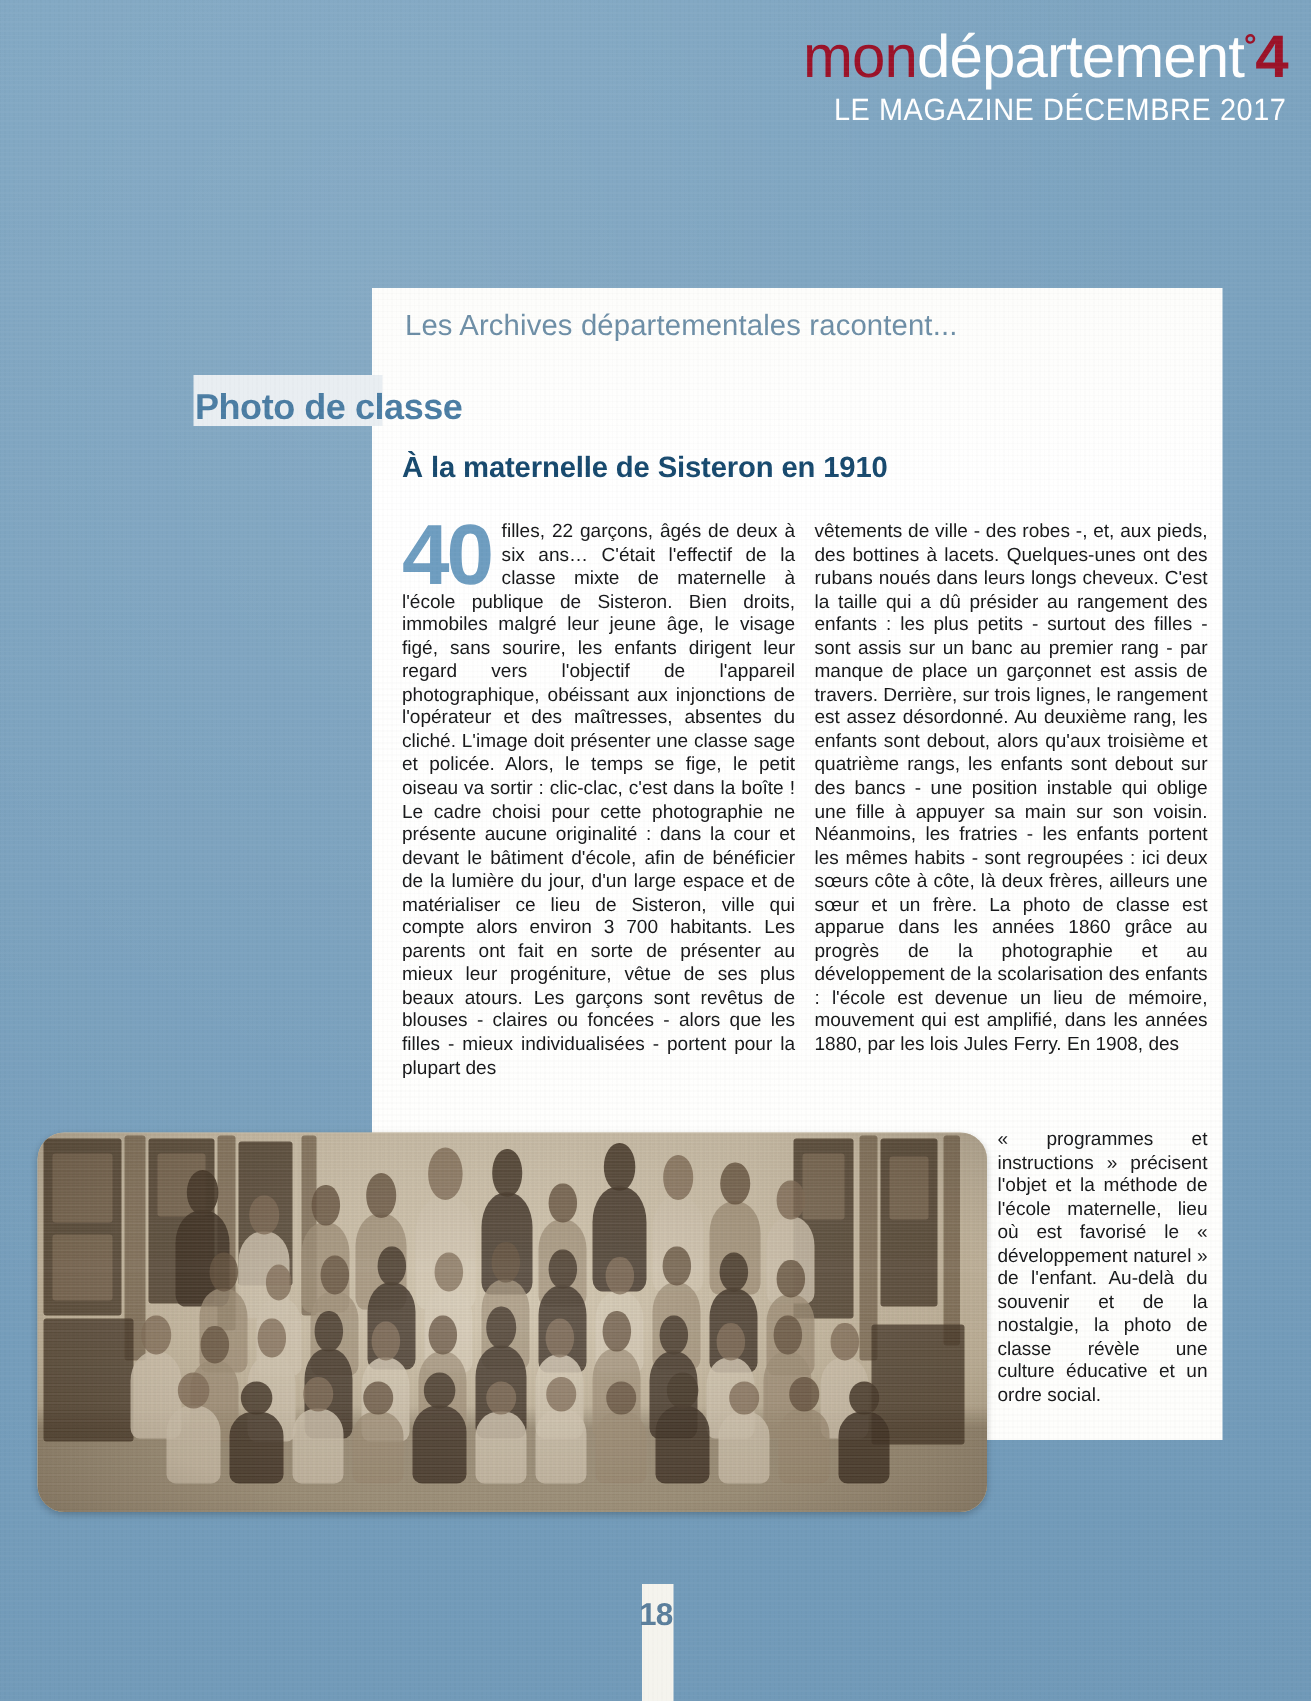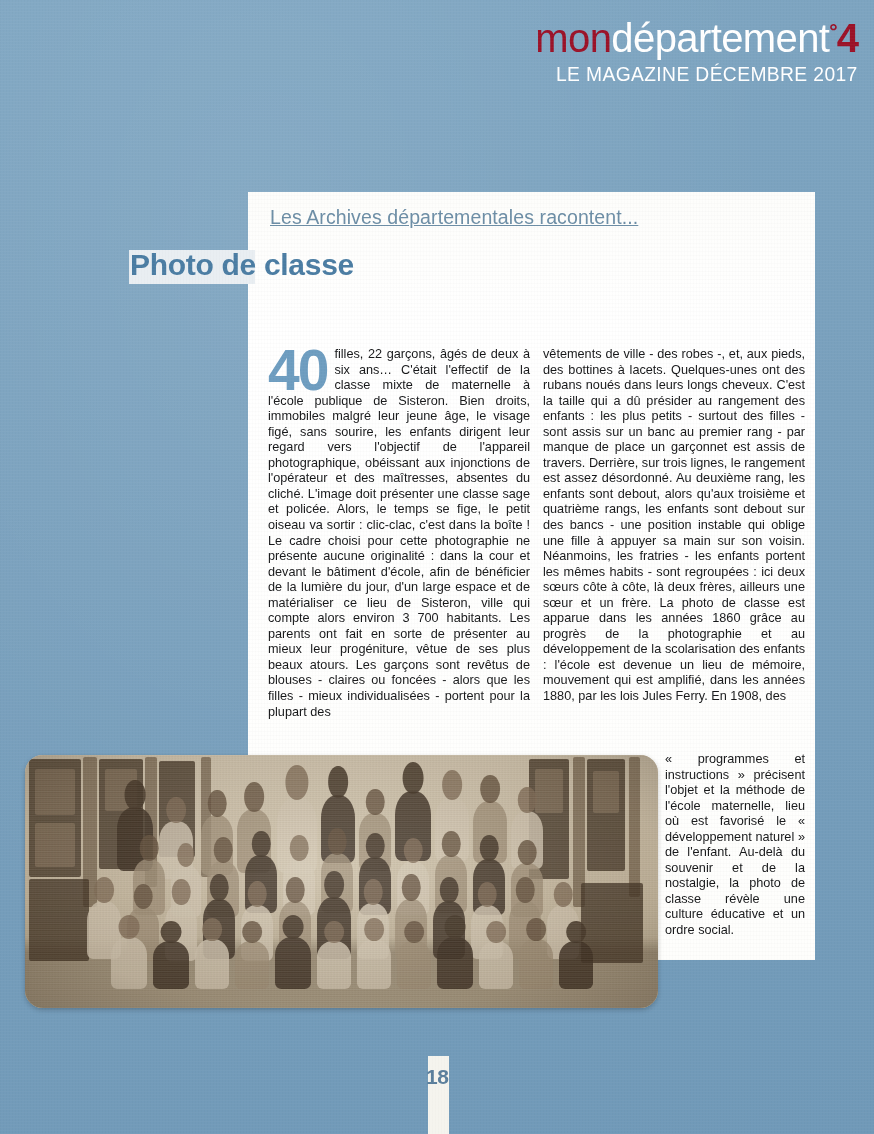--- a/index.html
+++ b/index.html
@@ -145,37 +145,36 @@
   
   .kicker {
     position: absolute;
     left: 270px;
     top: 206px;
     font-size: 19.5px;
     color: #6d8ea6;
     letter-spacing: 0.1px;
     font-weight: 400;
     white-space: nowrap;
-    text-decoration: underline;
   }
 
   
   .headline-band {
     position: absolute;
     left: 129px;
     top: 250px;
     width: 126px;
     height: 34px;
     background: #e9eef2;
   }
   .headline {
     position: absolute;
     left: 130px;
-    top: 247px;
-    font-size: 30px;
+    top: 257px;
+    font-size: 24px;
     font-weight: 700;
     color: #4b7da3;
     letter-spacing: -0.3px;
     white-space: nowrap;
     line-height: 1.22;
   }
   .subhead {
     position: absolute;
     left: 268px;
     top: 301px;
@@ -324,20 +323,21 @@
     <div class="mast-sub">LE MAGAZINE DÉCEMBRE 2017</div>
   </div>
 
 
   <div class="panel"></div>
 
   <div class="kicker">Les Archives départementales racontent...</div>
 
   <div class="headline-band"></div>
   <div class="headline">Photo de classe</div>
+  <div class="subhead">À la maternelle de Sisteron en 1910</div>
 
   <div class="col col-left">
     <span class="dropcap">40</span>
     <span>filles, 22 garçons, âgés de deux à six ans… C'était l'effectif de la classe mixte de maternelle à l'école publique de Sisteron. Bien droits, immobiles malgré leur jeune âge, le visage figé, sans sourire, les enfants dirigent leur regard vers l'objectif de l'appareil photographique, obéissant aux injonctions de l'opérateur et des maîtresses, absentes du cliché. L'image doit présenter une classe sage et policée. Alors, le temps se fige, le petit oiseau va sortir : clic-clac, c'est dans la boîte !
 Le cadre choisi pour cette photographie ne présente aucune originalité : dans la cour et devant le bâtiment d'école, afin de bénéficier de la lumière du jour, d'un large espace et de matérialiser ce lieu de Sisteron, ville qui compte alors environ 3 700 habitants.
 Les parents ont fait en sorte de présenter au mieux leur progéniture, vêtue de ses plus beaux atours. Les garçons sont revêtus de blouses - claires ou foncées - alors que les filles - mieux individualisées - portent pour la plupart des</span>
   </div>
 
   <div class="col col-right-a">vêtements de ville - des robes -, et, aux pieds, des bottines à lacets. Quelques-unes ont des rubans noués dans leurs longs cheveux. C'est la taille qui a dû présider au rangement des enfants : les plus petits - surtout des filles - sont assis sur un banc au premier rang - par manque de place un garçonnet est assis de travers. Derrière, sur trois lignes, le rangement est assez désordonné. Au deuxième rang, les enfants sont debout, alors qu'aux troisième et quatrième rangs, les enfants sont debout sur des bancs - une position instable qui oblige une fille à appuyer sa main sur son voisin. Néanmoins, les fratries - les enfants portent les mêmes habits - sont regroupées : ici deux sœurs côte à côte, là deux frères, ailleurs une sœur et un frère.
 La photo de classe est apparue dans les années 1860 grâce au progrès de la photographie et au développement de la scolarisation des enfants : l'école est devenue un lieu de mémoire, mouvement qui est amplifié, dans les années 1880, par les lois Jules Ferry. En 1908, des</div>

